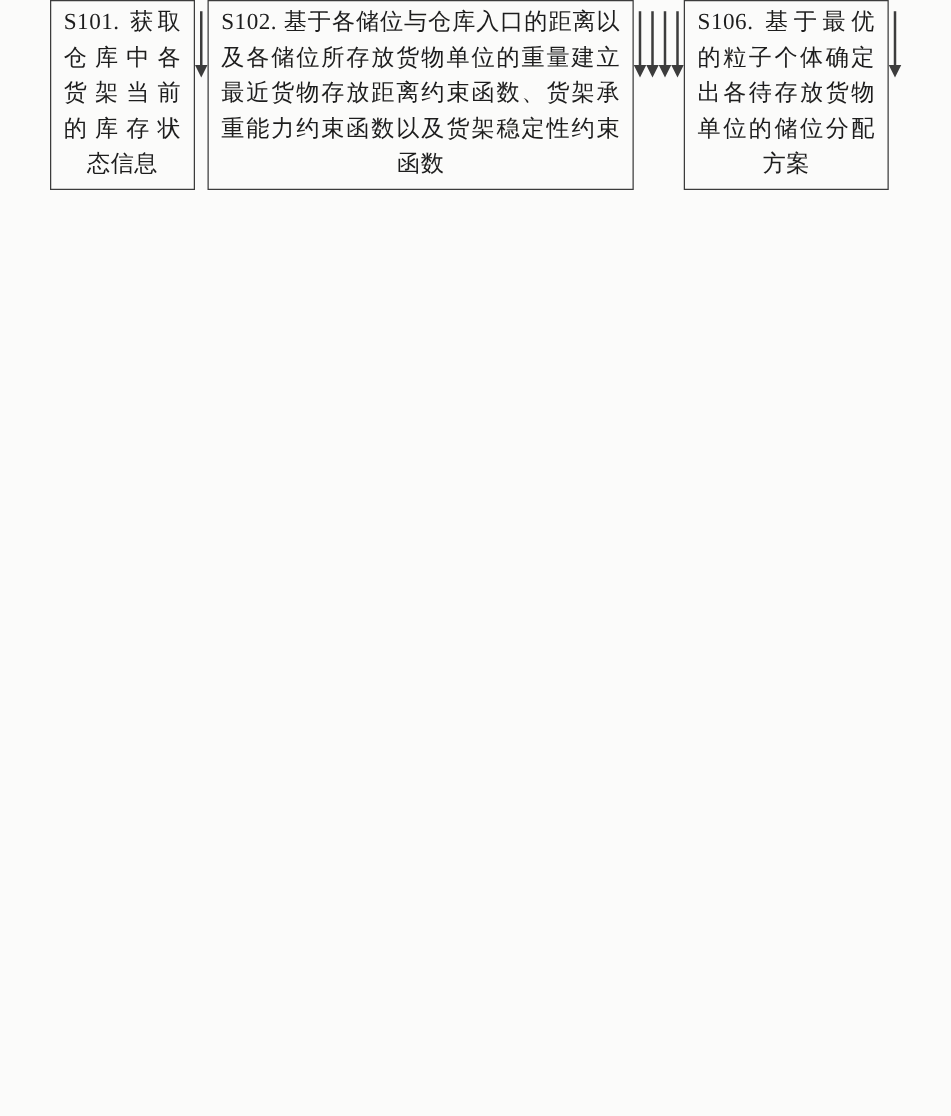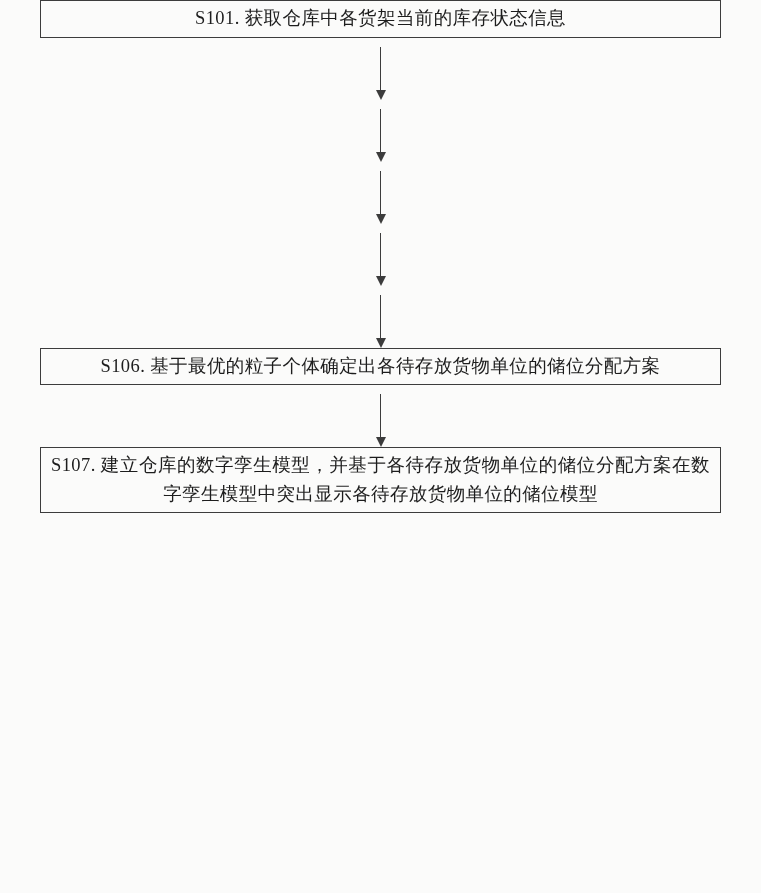--- a/index.html
+++ b/index.html
@@ -12,21 +12,21 @@
   .page {
     width: 761px;
     height: 893px;
     box-sizing: border-box;
     padding: 0 40px 10px 40px;
     overflow: hidden;
     background: #fbfbfa;
   }
   .flow {
     display: flex;
-    flex-direction: column;
+    flex-direction: row;
     align-items: stretch;
   }
   .step-box {
     border: 1.6px solid #3c3c3c;
     box-sizing: border-box;
     padding: 3px 10px 4px 10px;
     font-size: 18.5px;
     line-height: 28.5px;
     text-align: justify;
     text-align-last: center;
@@ -62,20 +62,23 @@
 
     <div class="step-box">
       <span>S101. 获取仓库中各货架当前的库存状态信息</span>
     </div>
 
     <div class="arrow">
       <div class="shaft"></div>
       <div class="head"></div>
     </div>
 
+    <div class="step-box">
+      <span>S102. 基于各储位与仓库入口的距离以及各储位所存放货物单位的重量建立最近货物存放距离约束函数、货架承重能力约束函数以及货架稳定性约束函数</span>
+    </div>
 
     <div class="arrow">
       <div class="shaft"></div>
       <div class="head"></div>
     </div>
 
 
     <div class="arrow">
       <div class="shaft"></div>
       <div class="head"></div>
@@ -95,18 +98,15 @@
 
     <div class="step-box">
       <span>S106. 基于最优的粒子个体确定出各待存放货物单位的储位分配方案</span>
     </div>
 
     <div class="arrow">
       <div class="shaft"></div>
       <div class="head"></div>
     </div>
 
-    <div class="step-box">
-      <span>S107. 建立仓库的数字孪生模型，并基于各待存放货物单位的储位分配方案在数字孪生模型中突出显示各待存放货物单位的储位模型</span>
-    </div>
 
   </div>
 </div>
 
 </body></html>

